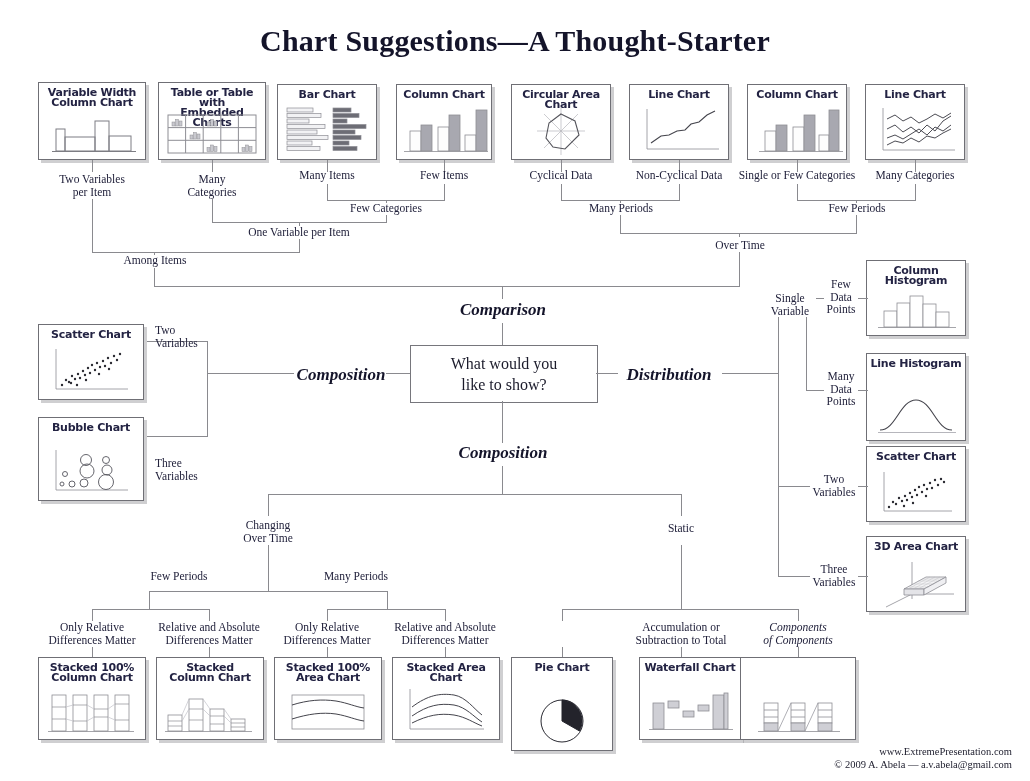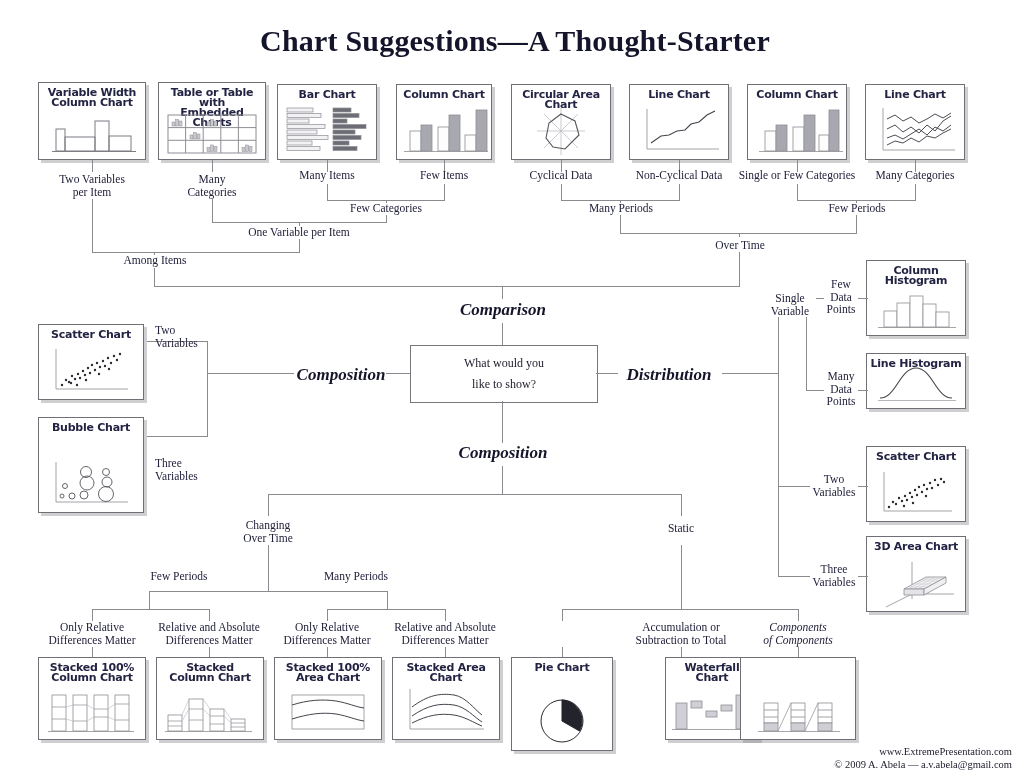--- a/index.html
+++ b/index.html
@@ -34,21 +34,21 @@
   .cat{
     position:absolute;font-family:"Liberation Serif", serif;
     font-style:italic;font-weight:bold;font-size:17px;color:#14142a;
     white-space:nowrap;
   }
 
   
   .hub{
     position:absolute;border:1px solid #76767c;background:#fff;
     display:flex;align-items:center;justify-content:center;text-align:center;
-    font-size:12px;line-height:21px;color:#1b1b2b;
+    font-size:16px;line-height:21px;color:#1b1b2b;
   }
 
   
   .card{
     position:absolute;background:#fff;border:1px solid #6f6f75;
     box-shadow:3px 3px 0 rgba(140,140,145,.42);
     box-sizing:border-box;overflow:hidden;
   }
   .card .cap{
     font-family:"DejaVu Sans", sans-serif;
@@ -367,21 +367,21 @@
             <circle cx="35" cy="40" r="1.2"></circle>
             <circle cx="44" cy="35" r="1.2"></circle>
           <circle cx="57" cy="29" r="1.2"></circle>
             <circle cx="67" cy="24" r="1.2"></circle>
             <circle cx="78" cy="9" r="1.2"></circle>
         </g>
       </svg>
     </div>
   </div>
 
-  <div class="card" style="left:38px;top:417px;width:106px;height:96px;">
+  <div class="card" style="left:38px;top:417px;width:106px;height:84px;">
     <div class="cap">
       <span>Bubble Chart</span>
     </div>
     <div class="art">
       <svg width="98" height="52" viewBox="0 0 98 52">
         <g stroke="#8e8e94" stroke-width="0.8" fill="none">
           <line x1="14" y1="4" x2="14" y2="44"></line>
           <line x1="14" y1="44" x2="86" y2="44"></line>
         </g>
         <g fill="none" stroke="#55555c" stroke-width="0.9">
@@ -418,21 +418,21 @@
           <rect x="27" y="20" width="13" height="24"></rect>
           <rect x="40" y="13" width="13" height="31"></rect>
           <rect x="53" y="21" width="13" height="23"></rect>
           <rect x="66" y="29" width="13" height="15"></rect>
         </g>
         <line x1="8" y1="44.5" x2="86" y2="44.5" stroke="#8e8e94" stroke-width="0.8"></line>
       </svg>
     </div>
   </div>
 
-  <div class="card" style="left:866px;top:353px;width:100px;height:56px;">
+  <div class="card" style="left:866px;top:353px;width:100px;height:88px;">
     <div class="cap">
       <span>Line Histogram</span>
     </div>
     <div class="art">
       <svg width="92" height="50" viewBox="0 0 92 50">
         <path d="M10,42 C26,42 30,12 46,12 C62,12 66,42 82,42" fill="none" stroke="#44444c" stroke-width="1.1"></path>
         <line x1="8" y1="44.5" x2="86" y2="44.5" stroke="#b6b6bc" stroke-width="1"></line>
       </svg>
     </div>
   </div>
@@ -679,21 +679,21 @@
       <span>Pie Chart</span>
     </div>
     <div class="art">
       <svg width="94" height="52" viewBox="0 0 94 52">
         <circle cx="47" cy="25" r="21" fill="#fff" stroke="#2a2a32" stroke-width="1"></circle>
         <path d="M47,25 L47,4 A21,21 0 0,1 64.5,35 Z" fill="#23232b" stroke="#23232b" stroke-width="1"></path>
       </svg>
     </div>
   </div>
 
-  <div class="card" style="left:665px;top:657px;width:94px;height:83px;">
+  <div class="card" style="left:639px;top:657px;width:102px;height:83px;">
     <div class="cap">
       <span>Waterfall Chart</span>
     </div>
     <div class="art">
       <svg width="94" height="52" viewBox="0 0 94 52">
         <g stroke="#8e8e94" stroke-width="0.8" fill="#cfcfd5">
           <rect x="10" y="18" width="11" height="26"></rect>
           <rect x="25" y="16" width="11" height="7"></rect>
           <rect x="40" y="26" width="11" height="6"></rect>
           <rect x="55" y="20" width="11" height="6"></rect>

